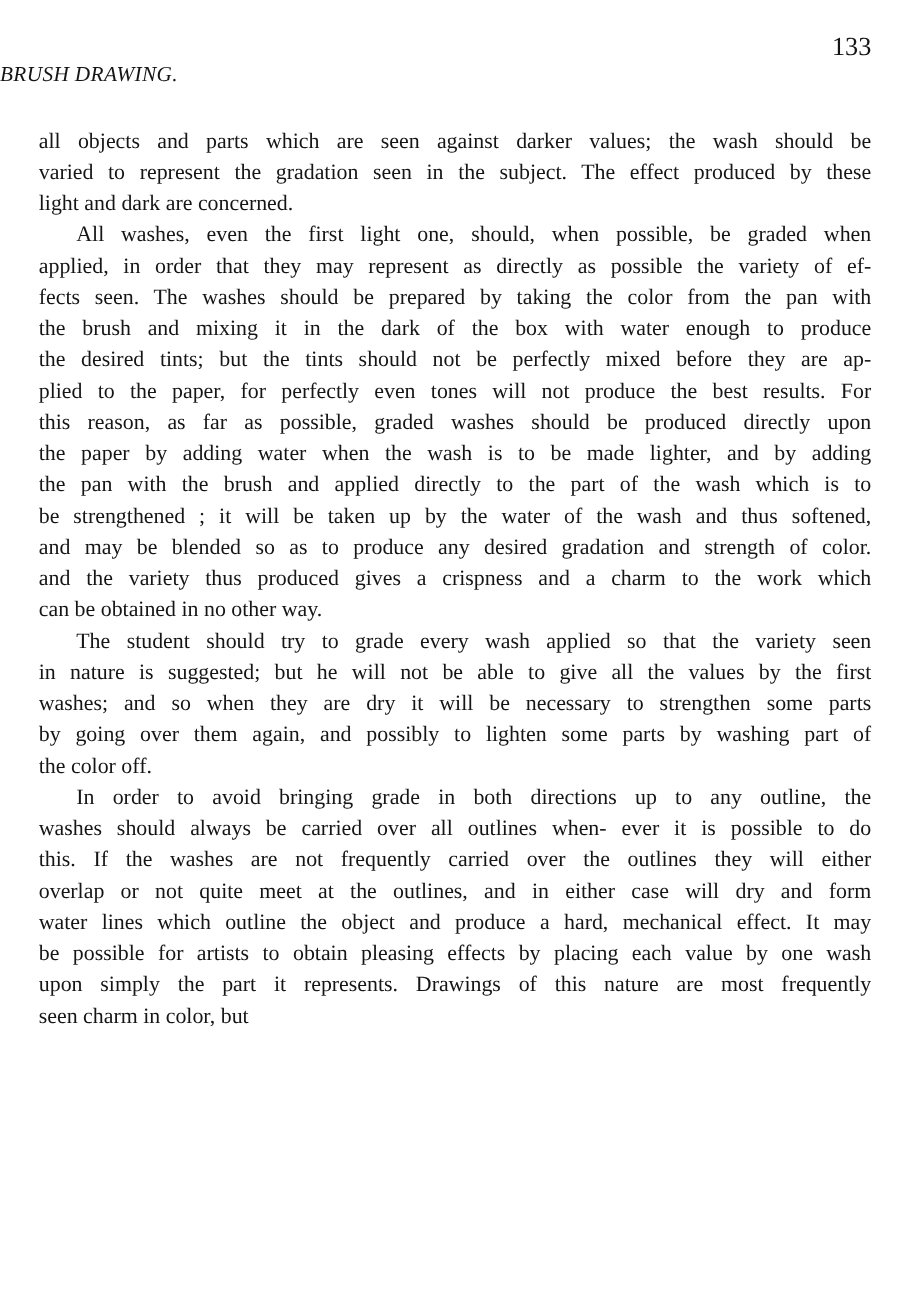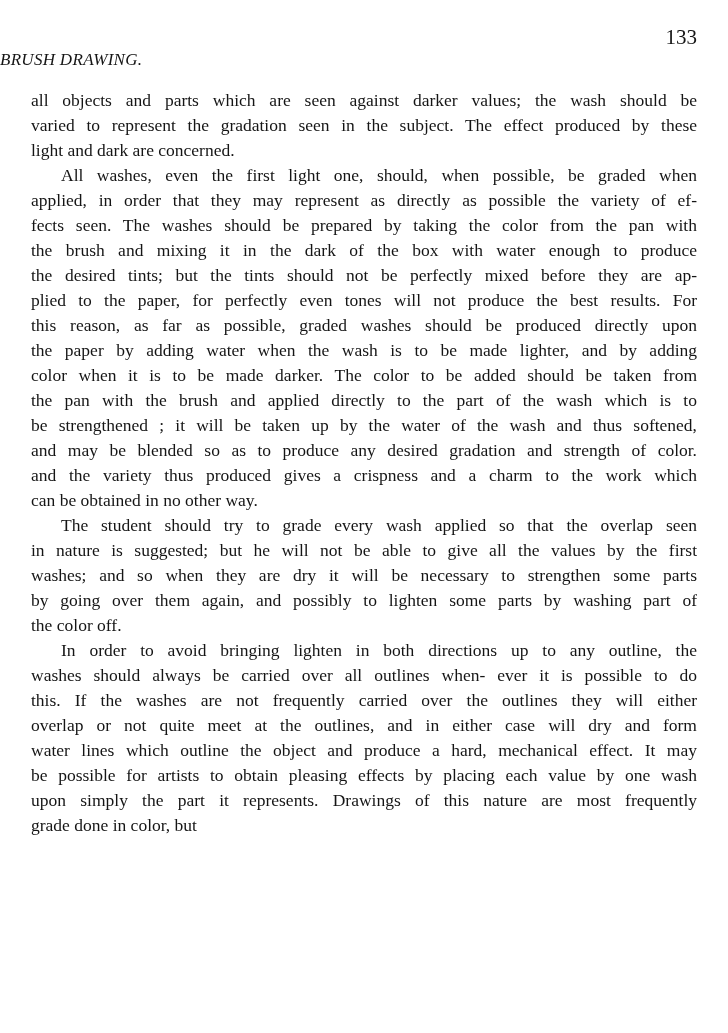--- a/index.html
+++ b/index.html
@@ -31,21 +31,21 @@
     width: 100%;
     text-align: left;
     font-style: italic;
     font-size: 17px;
     line-height: 20px;
     letter-spacing: 0.3px;
     color: #151515;
   }
   .body-text {
     position: absolute;
-    top: 88px;
+    top: 100px;
     left: 31px;
     width: 666px;
   }
   .line {
     font-size: 17.5px;
     line-height: 25px;
     height: 25px;
     white-space: normal;
     text-align: justify;
     text-align-last: justify;
@@ -70,33 +70,32 @@
       <div class="line">varied to represent the gradation seen in the subject. The effect produced by these</div>
       <div class="line last">light and dark are concerned.</div>
       <div class="line indent">All washes, even the first light one, should, when possible, be graded when</div>
       <div class="line">applied, in order that they may represent as directly as possible the variety of ef-</div>
       <div class="line">fects seen. The washes should be prepared by taking the color from the pan with</div>
       <div class="line">the brush and mixing it in the dark of the box with water enough to produce</div>
       <div class="line">the desired tints; but the tints should not be perfectly mixed before they are ap-</div>
       <div class="line">plied to the paper, for perfectly even tones will not produce the best results. For</div>
       <div class="line">this reason, as far as possible, graded washes should be produced directly upon</div>
       <div class="line">the paper by adding water when the wash is to be made lighter, and by adding</div>
-      <div class="line">color when it is to be made darker. The color to be added should be taken from</div>
       <div class="line">the pan with the brush and applied directly to the part of the wash which is to</div>
       <div class="line">be strengthened ; it will be taken up by the water of the wash and thus softened,</div>
       <div class="line">and may be blended so as to produce any desired gradation and strength of color.</div>
       <div class="line">and the variety thus produced gives a crispness and a charm to the work which</div>
       <div class="line last">can be obtained in no other way.</div>
-      <div class="line indent">The student should try to grade every wash applied so that the overlap seen</div>
+      <div class="line indent">The student should try to grade every wash applied so that the variety seen</div>
       <div class="line">in nature is suggested; but he will not be able to give all the values by the first</div>
       <div class="line">washes; and so when they are dry it will be necessary to strengthen some parts</div>
       <div class="line">by going over them again, and possibly to lighten some parts by washing part of</div>
       <div class="line last">the color off.</div>
-      <div class="line indent">In order to avoid bringing lighten in both directions up to any outline, the</div>
+      <div class="line indent">In order to avoid bringing grade in both directions up to any outline, the</div>
       <div class="line">washes should always be carried over all outlines when- ever it is possible to do</div>
       <div class="line">this. If the washes are not frequently carried over the outlines they will either</div>
       <div class="line">overlap or not quite meet at the outlines, and in either case will dry and form</div>
       <div class="line">water lines which outline the object and produce a hard, mechanical effect. It may</div>
       <div class="line">be possible for artists to obtain pleasing effects by placing each value by one wash</div>
       <div class="line">upon simply the part it represents. Drawings of this nature are most frequently</div>
-      <div class="line last">grade done in color, but</div>
+      <div class="line last">seen charm in color, but</div>
     </div>
 </div>
 
 </body></html>

